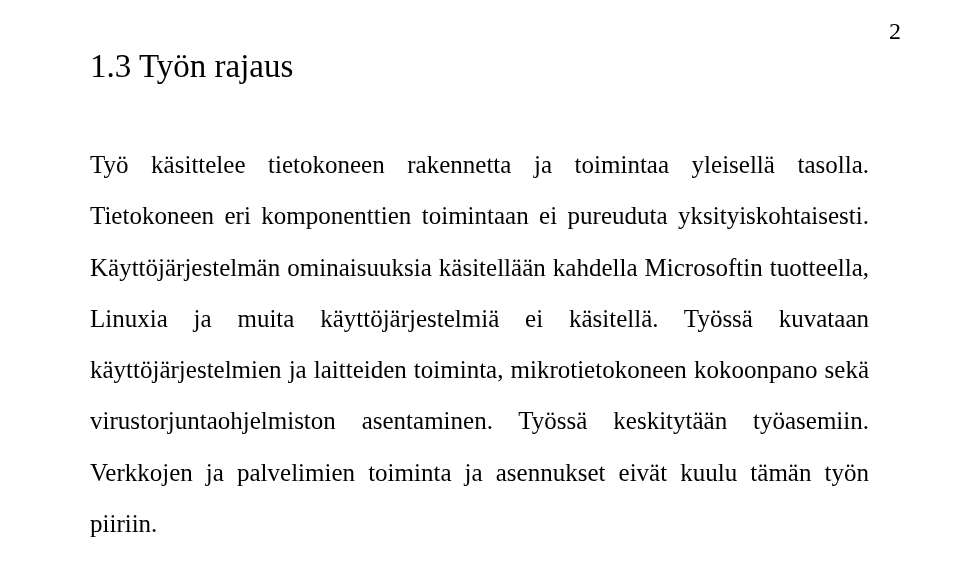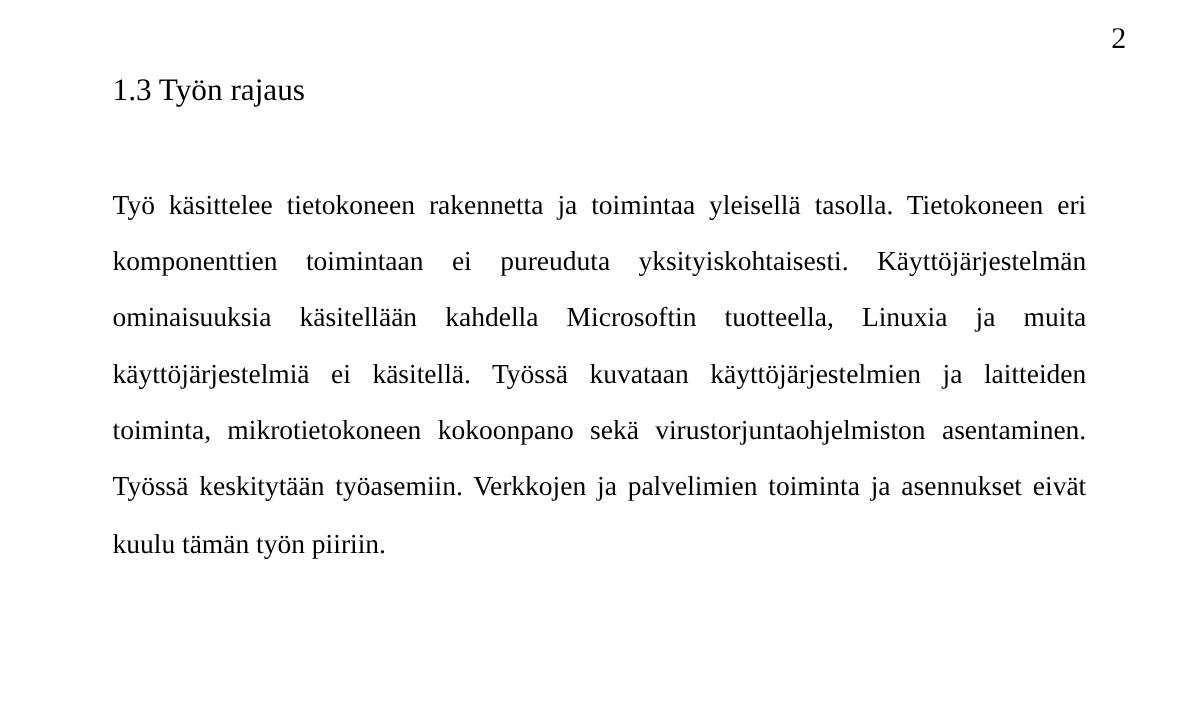--- a/index.html
+++ b/index.html
@@ -17,27 +17,27 @@
       padding: 30px 90px 30px 90px;
     }
     .page-number {
       position: absolute;
       top: 18px;
       right: 58px;
       font-size: 24px;
       font-family: "Times New Roman", Times, serif;
     }
     .heading {
-      font-size: 25px;
+      font-size: 33px;
       font-weight: normal;
-      margin-top: 29px;
+      margin-top: 18px;
       margin-bottom: 54px;
     }
     .body-text {
-      font-size: 22px;
+      font-size: 25px;
       line-height: 2.05;
       text-align: justify;
       font-family: "Times New Roman", Times, serif;
     }
   </style>
 </head>
 <body>
 
 <div class="page-number">2</div>
 

